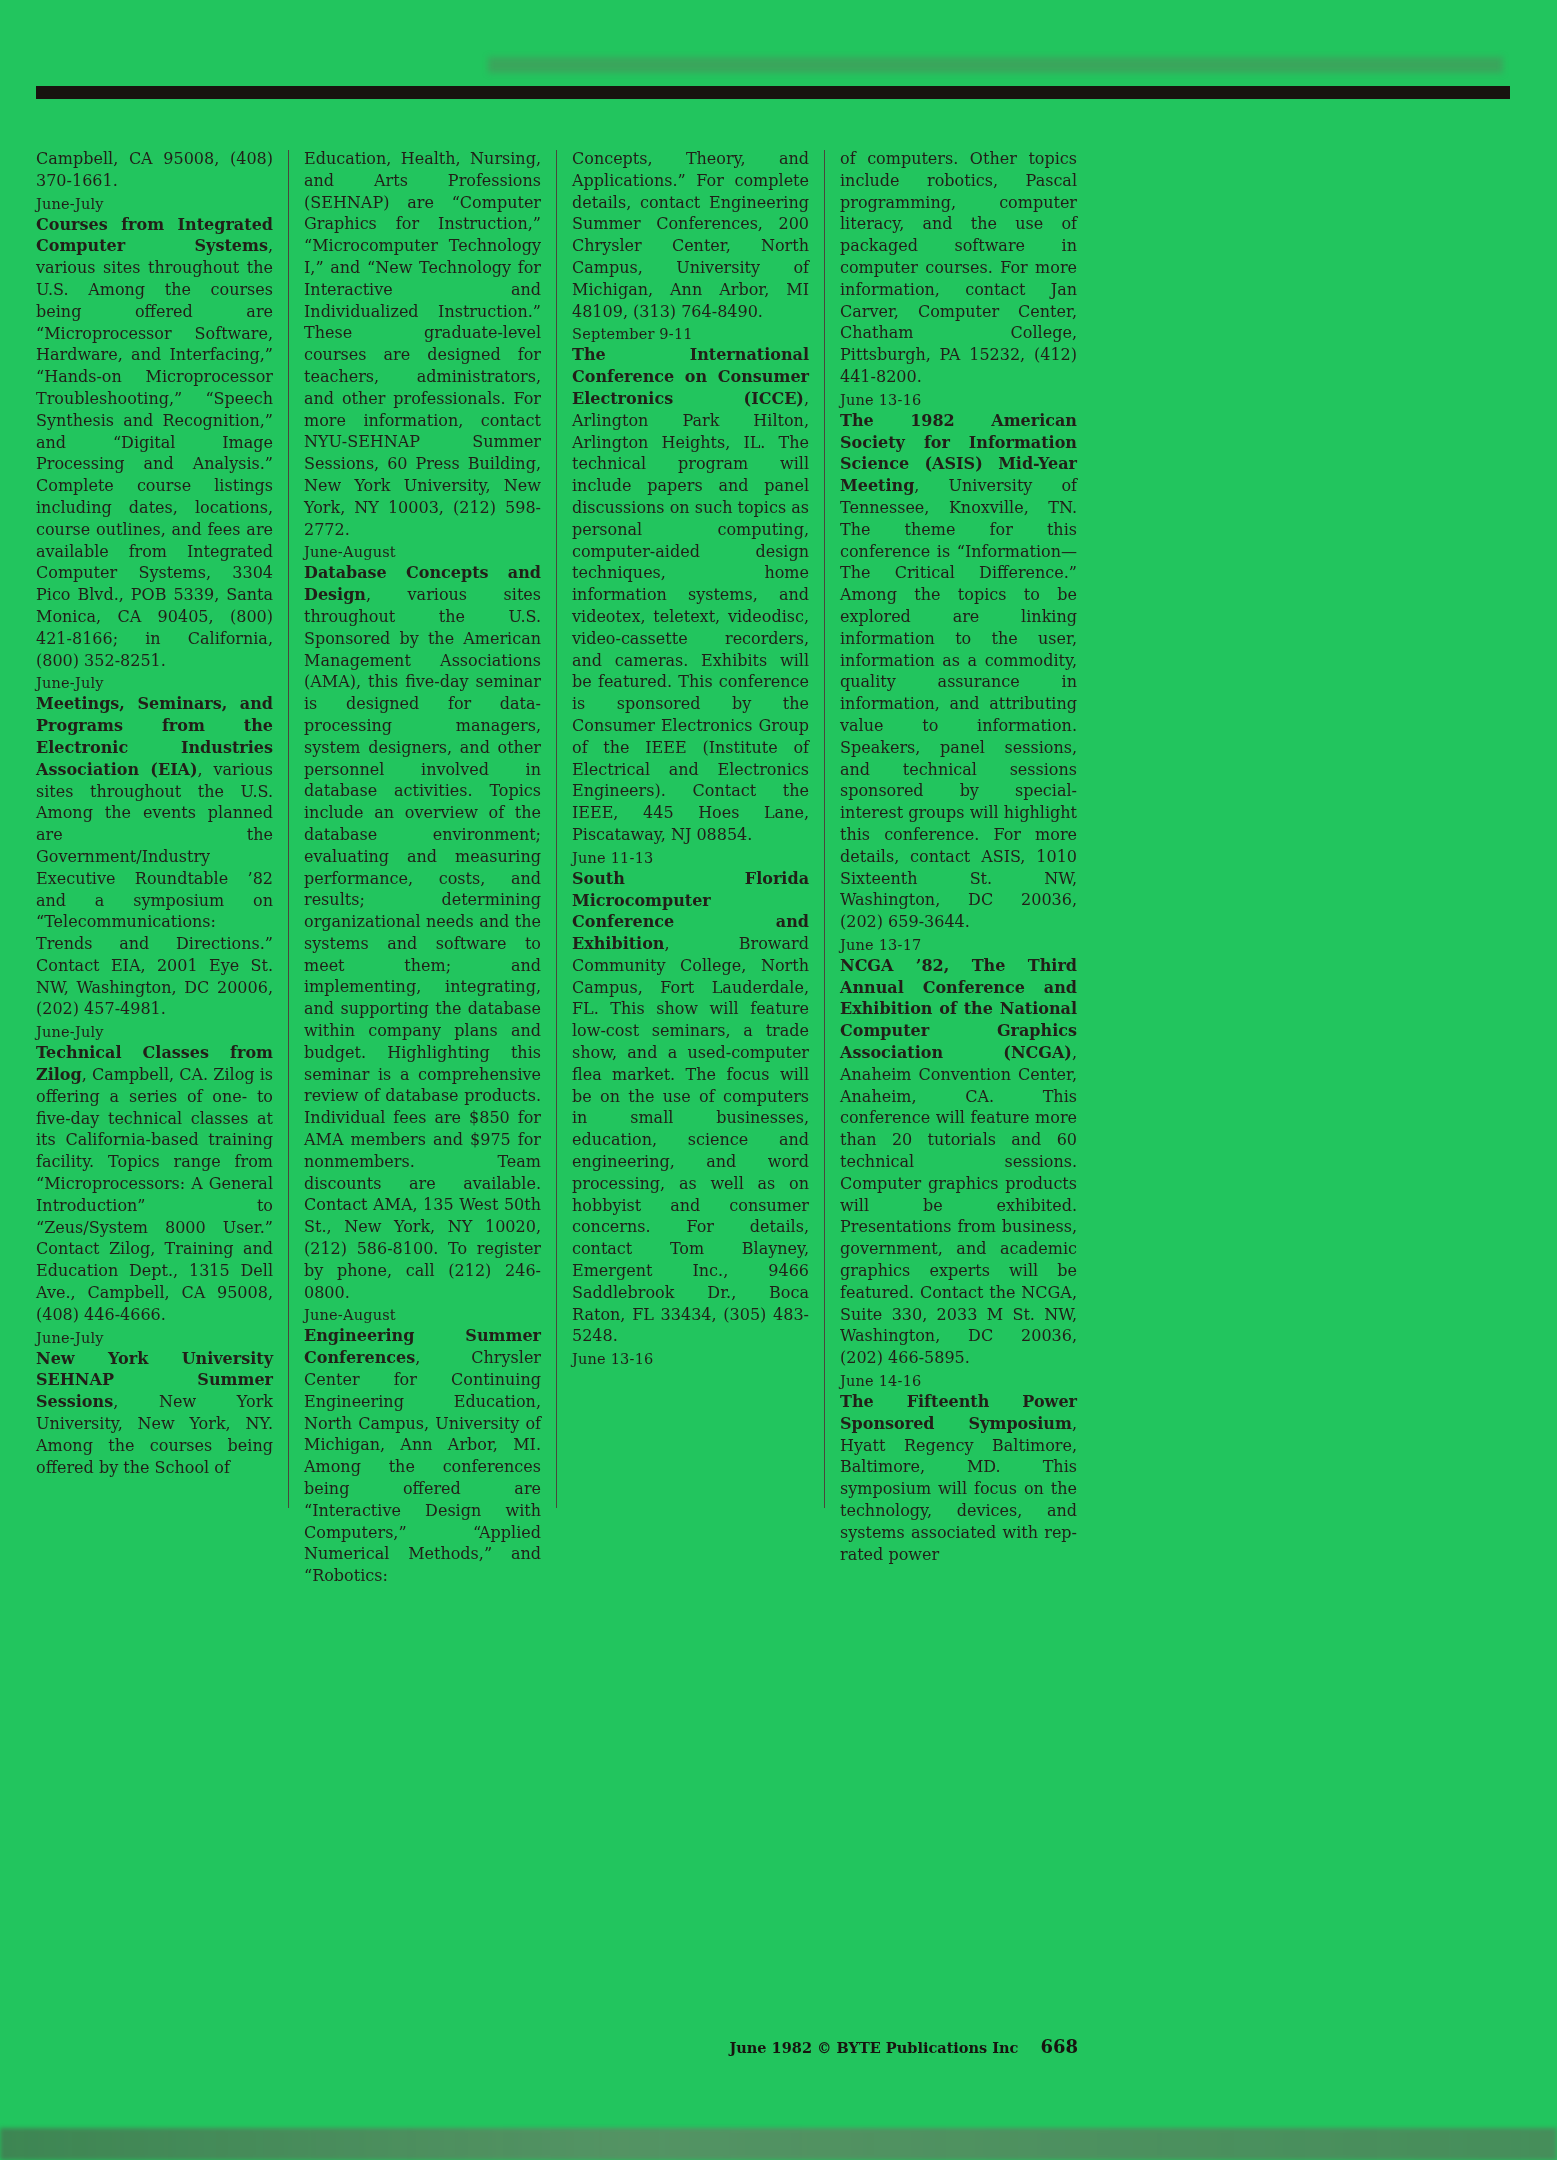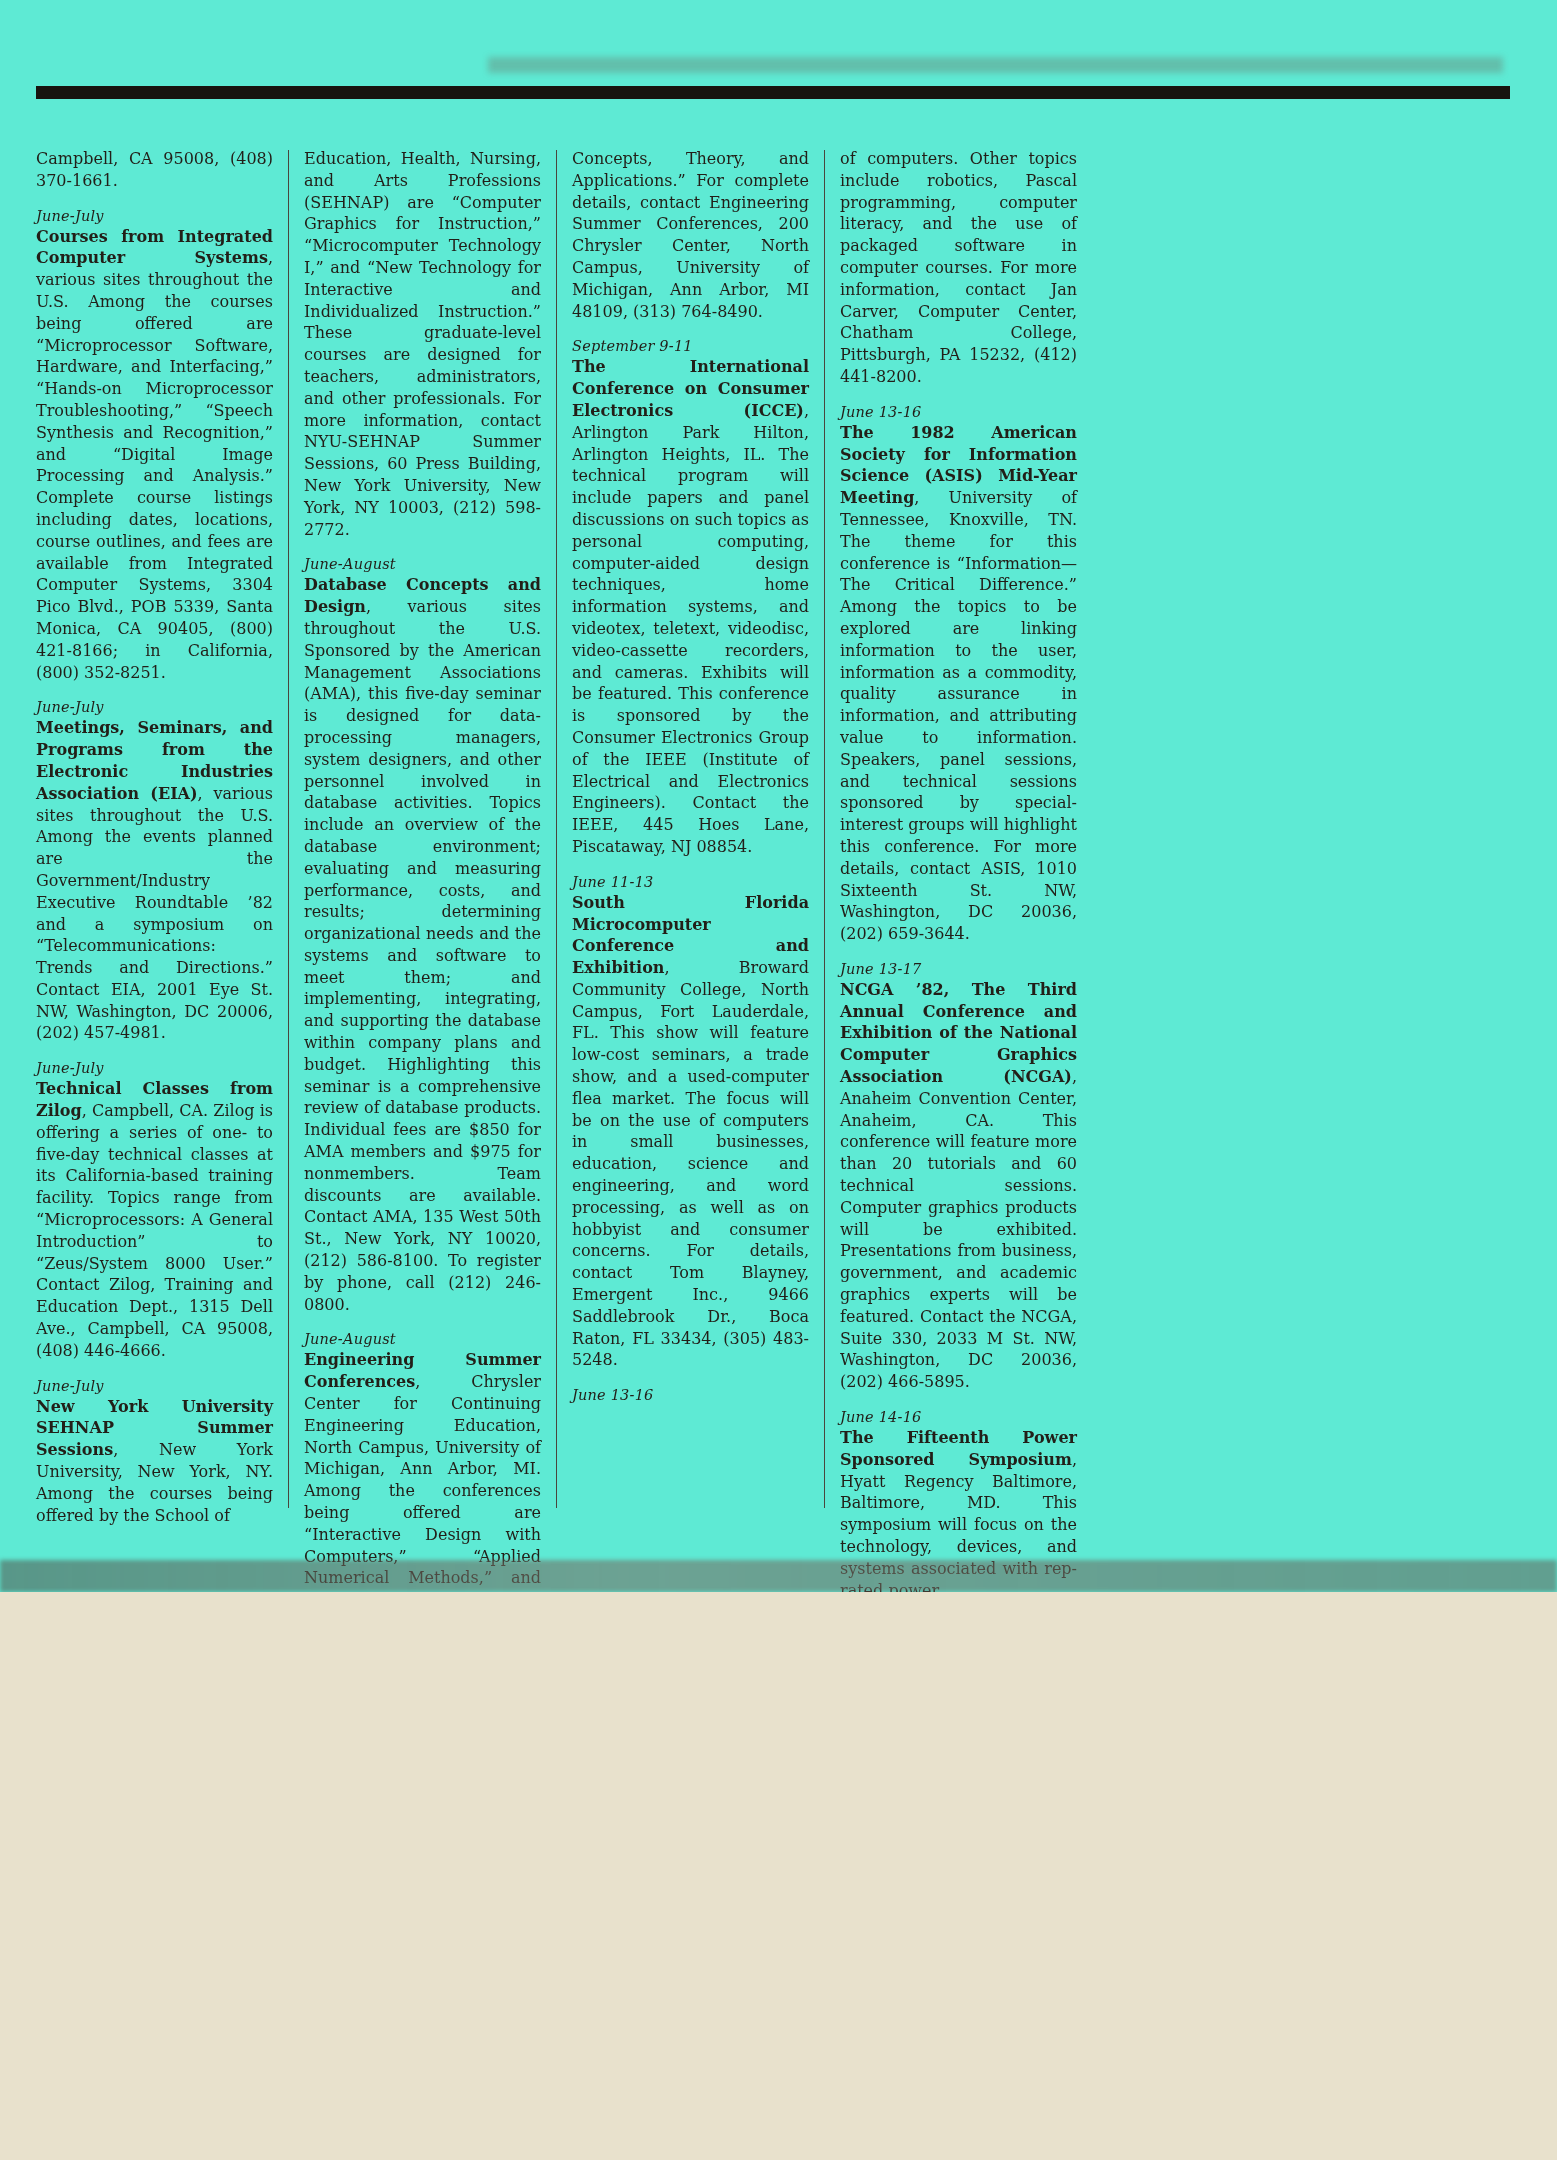--- a/index.html
+++ b/index.html
@@ -1,19 +1,19 @@
 <!DOCTYPE html>
 <html lang="en"><head>
 <meta charset="utf-8">
 <style>
   * { margin:0; padding:0; box-sizing:border-box; }
   html,body { background:#e8e1cc; }
   .page {
-    position:relative; width:1557px; height:1592px;
-    background:#5eead4; overflow:hidden;
+    position:relative; width:1557px; height:2160px;
+    background:#22c55e; overflow:hidden;
     font-family:"DejaVu Serif", "Liberation Serif", serif;
     color:#221f18;
   }
   .ghost-top {
     position:absolute; left:488px; top:57px; width:1015px; height:16px;
     background:rgba(110,104,88,0.32); filter:blur(3px);
   }
   .top-rule {
     position:absolute; left:36px; top:86px; width:1474px; height:13px;
     background:#17140f;
@@ -21,22 +21,22 @@
   .columns {
     position:absolute; left:36px; top:148px; width:1041px;
     display:flex; align-items:flex-start;
   }
   .column { flex:0 0 237px; width:237px; }
   .colrule {
     flex:0 0 1px; width:1px; height:1358px; margin:2px 15px 0 15px;
     background:#4a463c;
   }
   .date {
-    font-style:italic; font-size:14.5px; line-height:20px;
-    margin-top:14px; letter-spacing:0.2px;
+    font-size:14.5px; line-height:20px;
+    margin-top:2px; letter-spacing:0.2px;
   }
   p.body {
     font-size:16px; line-height:21.8px; text-align:justify;
     hyphens:auto; -webkit-hyphens:auto;
   }
   p.cont { margin-top:0; }
   strong.title { font-weight:bold; }
   .footer {
     position:absolute; left:36px; top:2036px; width:1042px;
     text-align:right; font-weight:bold; font-size:14.5px; color:#17140f;

